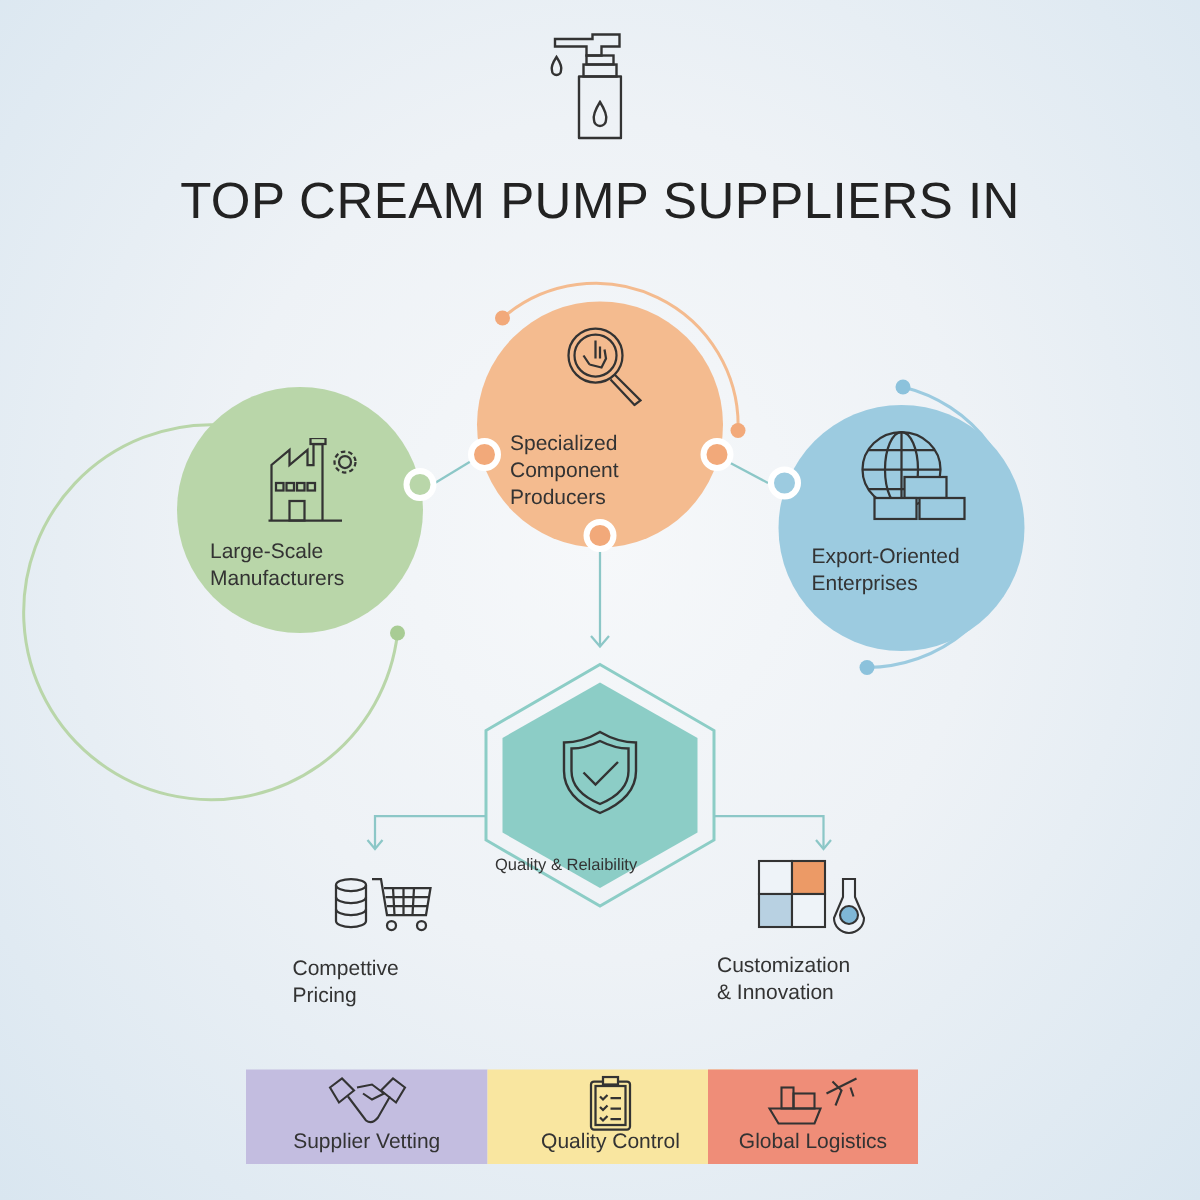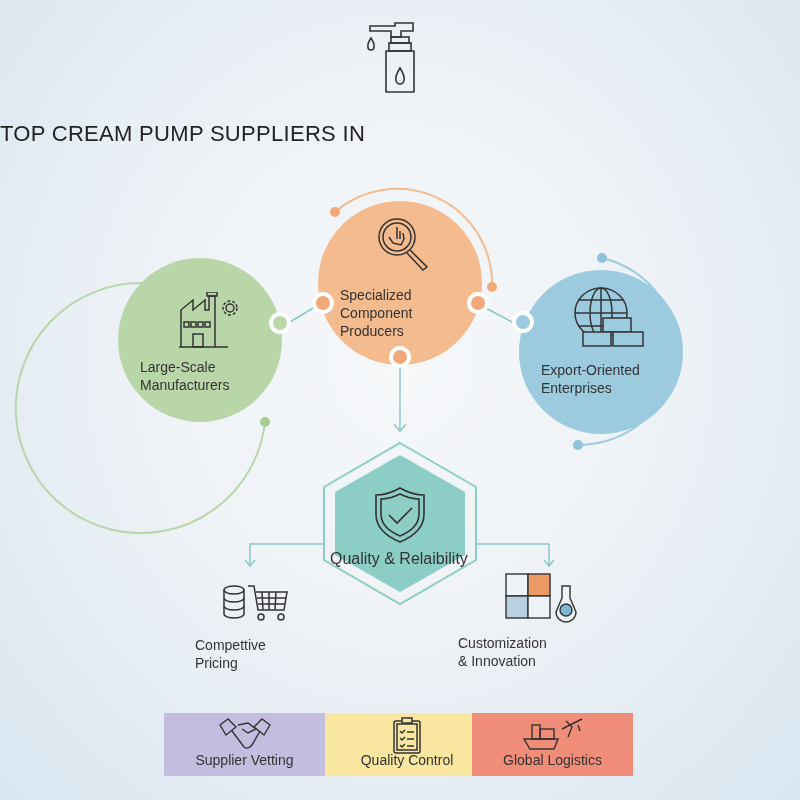--- a/index.html
+++ b/index.html
@@ -4,22 +4,22 @@
 <style>
   html, body { margin:0; padding:0; }
   body {
     width:800px; height:800px; position:relative; overflow:hidden;
     background: radial-gradient(ellipse at 50% 45%, #f6f8fa 0%, #eef2f6 45%, #d9e6f0 100%);
     font-family: "Liberation Sans", "DejaVu Sans", sans-serif;
     color:#2b2b2b;
   }
   .abs { position:absolute; }
   .title {
-    position:absolute; left:0; top:118px; width:800px; 
-    font-size:22px; line-height:32px; letter-spacing:0.3px; color:#222;
+    position:absolute; left:0; top:118px; width:800px; text-align:center;
+    font-size:34px; line-height:32px; letter-spacing:0.3px; color:#222;
   }
   .title span { display:block; }
   svg.lines { position:absolute; left:0; top:0; width:800px; height:800px; }
   .node-label {
     position:absolute; text-align:left; font-size:14px; line-height:18px; color:#333;
   }
   .footer-box {
     position:absolute; top:713px; height:63px; text-align:center;
   }
   .footer-box .lbl {
@@ -133,21 +133,21 @@
   <div>Enterprises</div>
 </div>
 
 <svg class="abs" style="left:373px;top:486px" width="54" height="58" viewBox="0 0 54 58">
   <g fill="none" stroke="#333" stroke-width="1.6">
     <path d="M27 2 Q15 9 3 9 L3 28 Q3 46 27 56 Q51 46 51 28 L51 9 Q39 9 27 2 Z"></path>
     <path d="M27 8 Q17 13 8 13 L8 28 Q8 42 27 50 Q46 42 46 28 L46 13 Q37 13 27 8 Z"></path>
     <path d="M16 29 L24 37 L39 22"></path>
   </g>
 </svg>
-<div class="node-label" style="left:330px;top:550px;width:140px;font-size:16px">Quality &amp; Relaibility</div>
+<div class="node-label" style="left:330px;top:568px;width:140px;font-size:11px">Quality &amp; Relaibility</div>
 
 <svg class="abs" style="left:222px;top:584px" width="68" height="42" viewBox="0 0 68 42">
   <g fill="none" stroke="#333" stroke-width="1.5">
     <ellipse cx="12" cy="6" rx="10" ry="4"></ellipse>
     <path d="M2 6 L2 30 A10 4 0 0 0 22 30 L22 6"></path>
     <path d="M2 14 A10 4 0 0 0 22 14 M2 22 A10 4 0 0 0 22 22"></path>
     <path d="M26 2 L32 2 L36 26 L62 26 L65 8 L34 8"></path>
     <path d="M40 8 L41 26 M47 8 L47 26 M54 8 L53 26 M35 14 L64 14 M36 20 L63 20"></path>
     <circle cx="39" cy="33" r="3"></circle>
       <circle cx="59" cy="33" r="3"></circle>
@@ -161,21 +161,21 @@
 <svg class="abs" style="left:500px;top:566px" width="80" height="58" viewBox="0 0 80 58">
   <g stroke="#333" stroke-width="1.4">
     <rect x="6" y="8" width="22" height="22" fill="#eef3f8"></rect>
     <rect x="28" y="8" width="22" height="22" fill="#ec9a66"></rect>
     <rect x="6" y="30" width="22" height="22" fill="#b8d1e2"></rect>
     <rect x="28" y="30" width="22" height="22" fill="#eef3f8"></rect>
     <path d="M62 20 L62 32 L56 46 A8 8 0 0 0 76 46 L70 32 L70 20 Z" fill="#eef3f8"></path>
     <circle cx="66" cy="44" r="6" fill="#7fb7d6"></circle>
   </g>
 </svg>
-<div class="node-label" style="left:458px;top:634px;width:120px">
+<div class="node-label" style="left:478px;top:634px;width:120px">
   <div>Customization</div>
   <div>&amp; Innovation</div>
 </div>
 
 <div class="footer-box" style="left:164px;width:161px;background:#c3bde0">
   <svg width="54" height="34" viewBox="0 0 54 34">
     <g fill="none" stroke="#333" stroke-width="1.4">
       <path d="M2 8 L10 2 L18 10 L8 18 Z"></path>
         <path d="M52 8 L44 2 L36 10 L46 18 Z"></path>
       <path d="M14 14 L26 30 Q30 33 34 28 L42 14"></path>
@@ -188,21 +188,21 @@
   <svg width="30" height="38" viewBox="0 0 30 38">
     <g fill="none" stroke="#333" stroke-width="1.5">
       <rect x="2" y="4" width="26" height="32" rx="2"></rect>
         <rect x="5" y="7" width="20" height="26"></rect>
       <rect x="10" y="1" width="10" height="5" fill="#f9e6a0"></rect>
       <path d="M8 14 l2 2 l3 -3 M8 21 l2 2 l3 -3 M8 28 l2 2 l3 -3 M15 15 L22 15 M15 22 L22 22 M15 29 L22 29"></path>
     </g>
   </svg>
   <div class="lbl">Quality Control</div>
 </div>
-<div class="footer-box" style="left:472px;width:161px;background:#ef8d78">
+<div class="footer-box" style="left:472px;width:140px;background:#ef8d78">
   <svg width="62" height="34" viewBox="0 0 62 34">
     <g fill="none" stroke="#333" stroke-width="1.4">
       <path d="M2 22 L36 22 L32 32 L8 32 Z"></path>
         <rect x="10" y="8" width="8" height="14"></rect>
         <rect x="18" y="12" width="14" height="10"></rect>
       <path d="M40 12 L60 2 M44 4 L50 10 L46 20 M56 8 L58 14"></path>
     </g>
   </svg>
   <div class="lbl">Global Logistics</div>
 </div>

